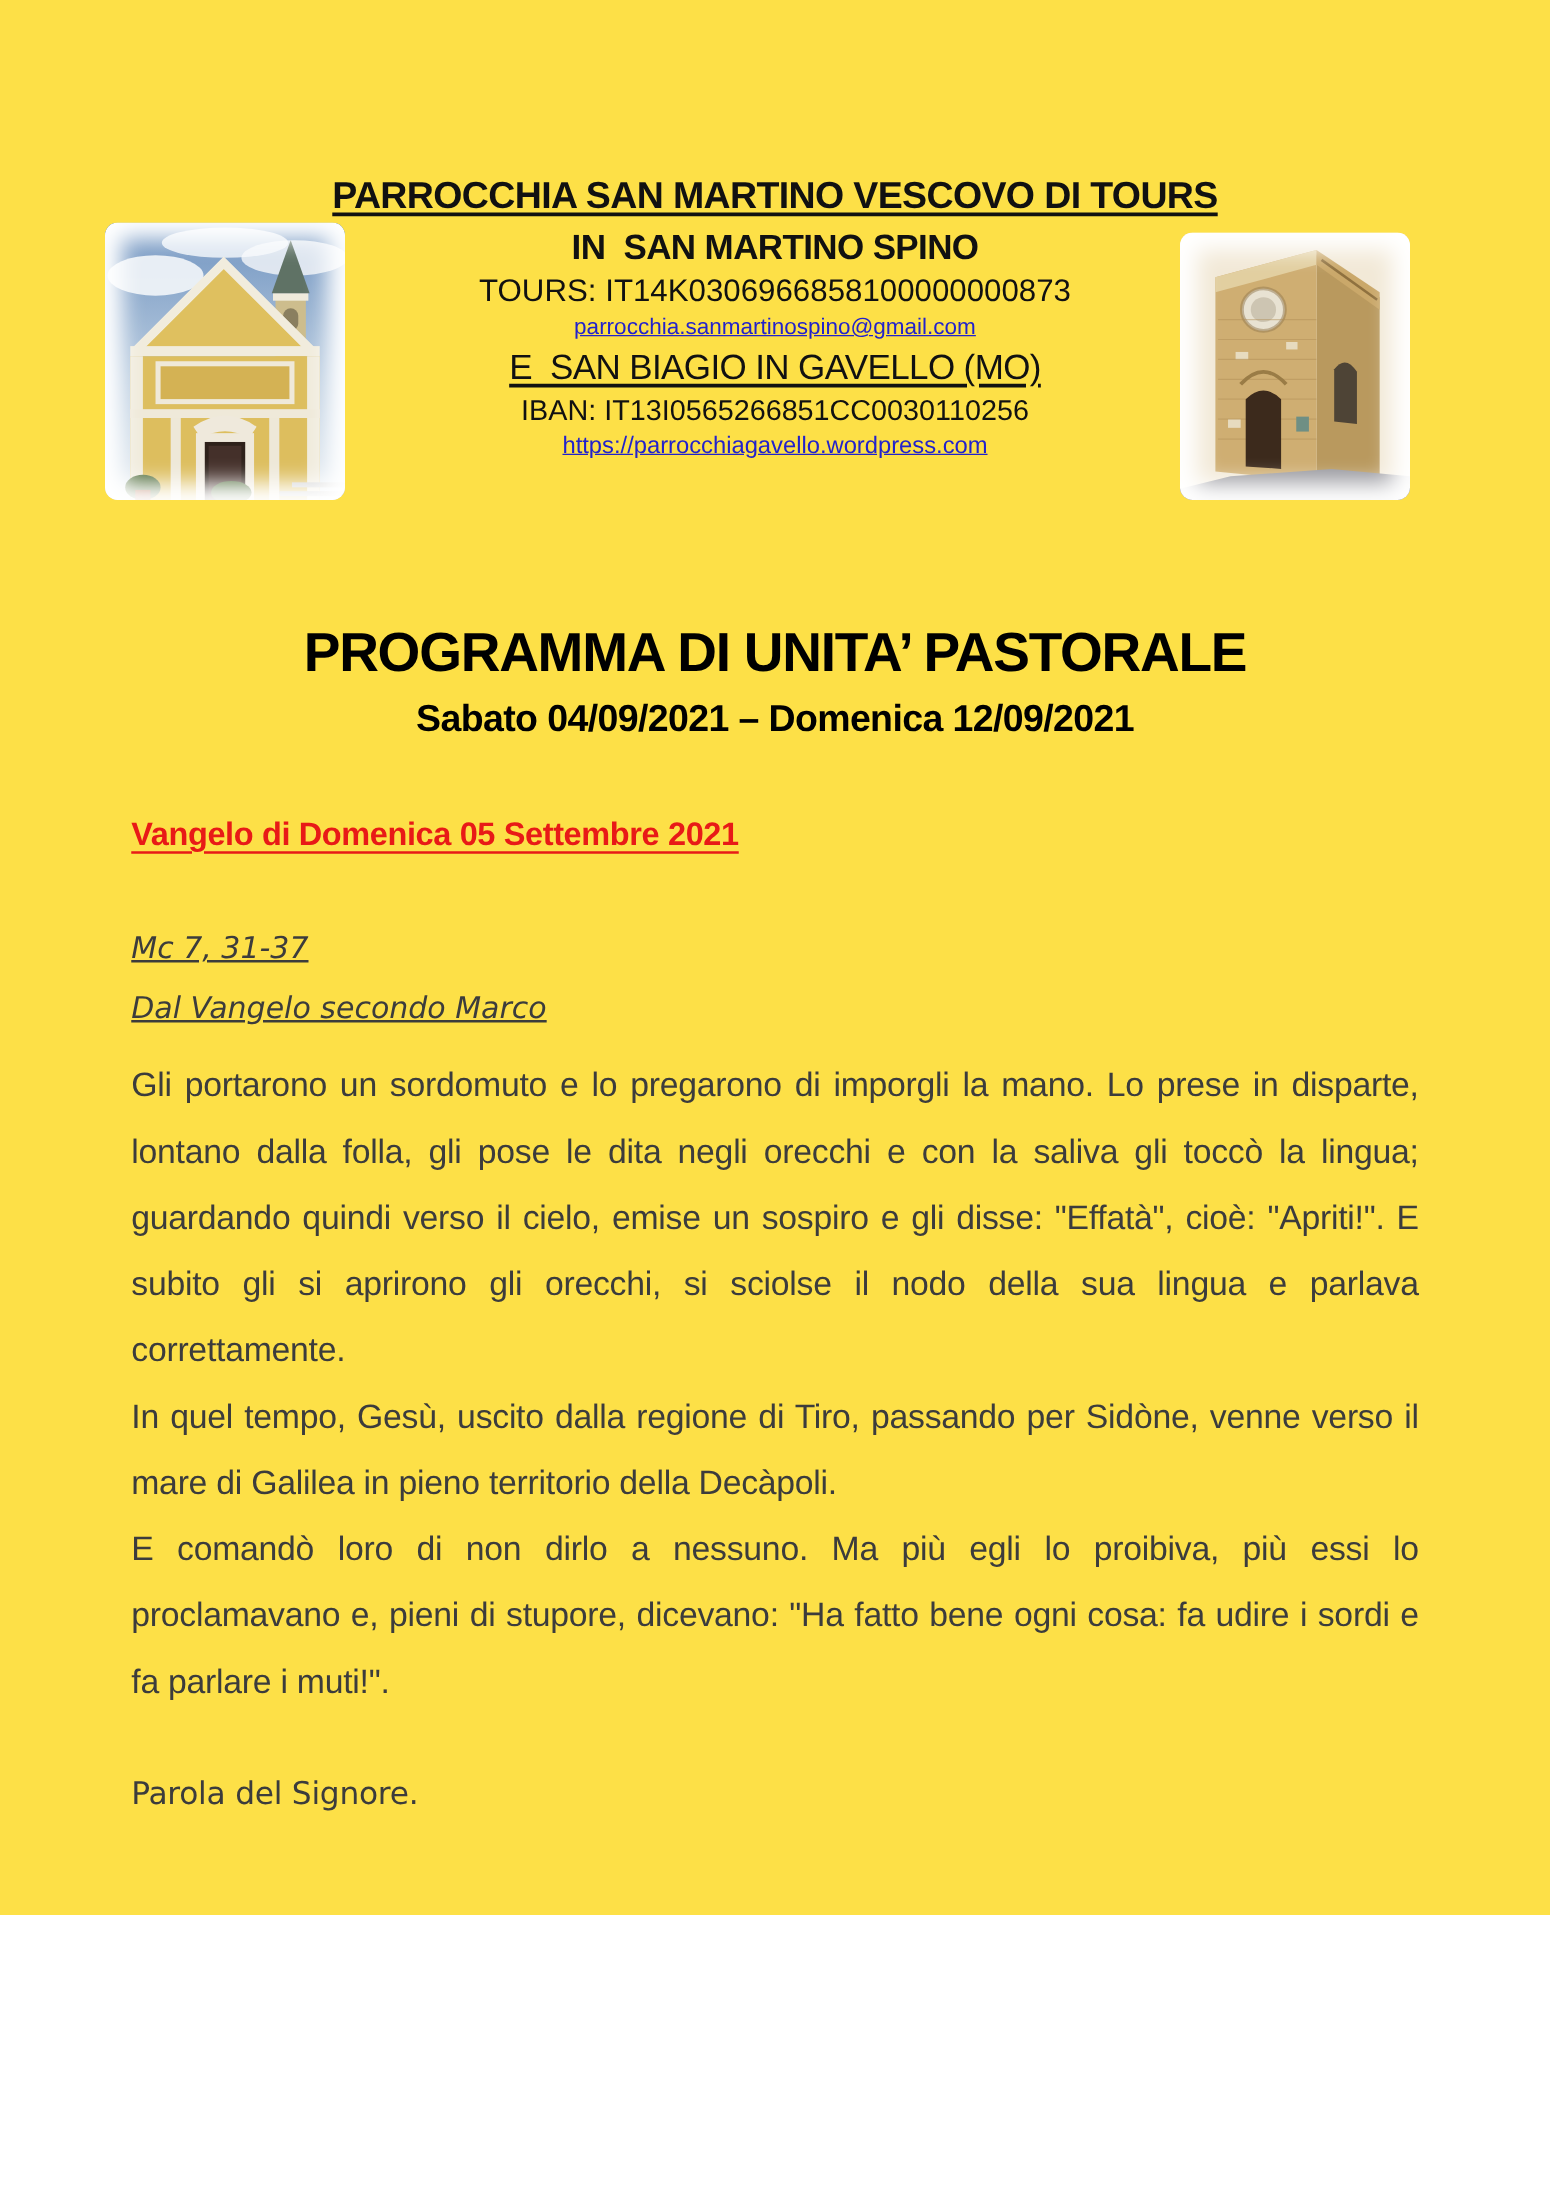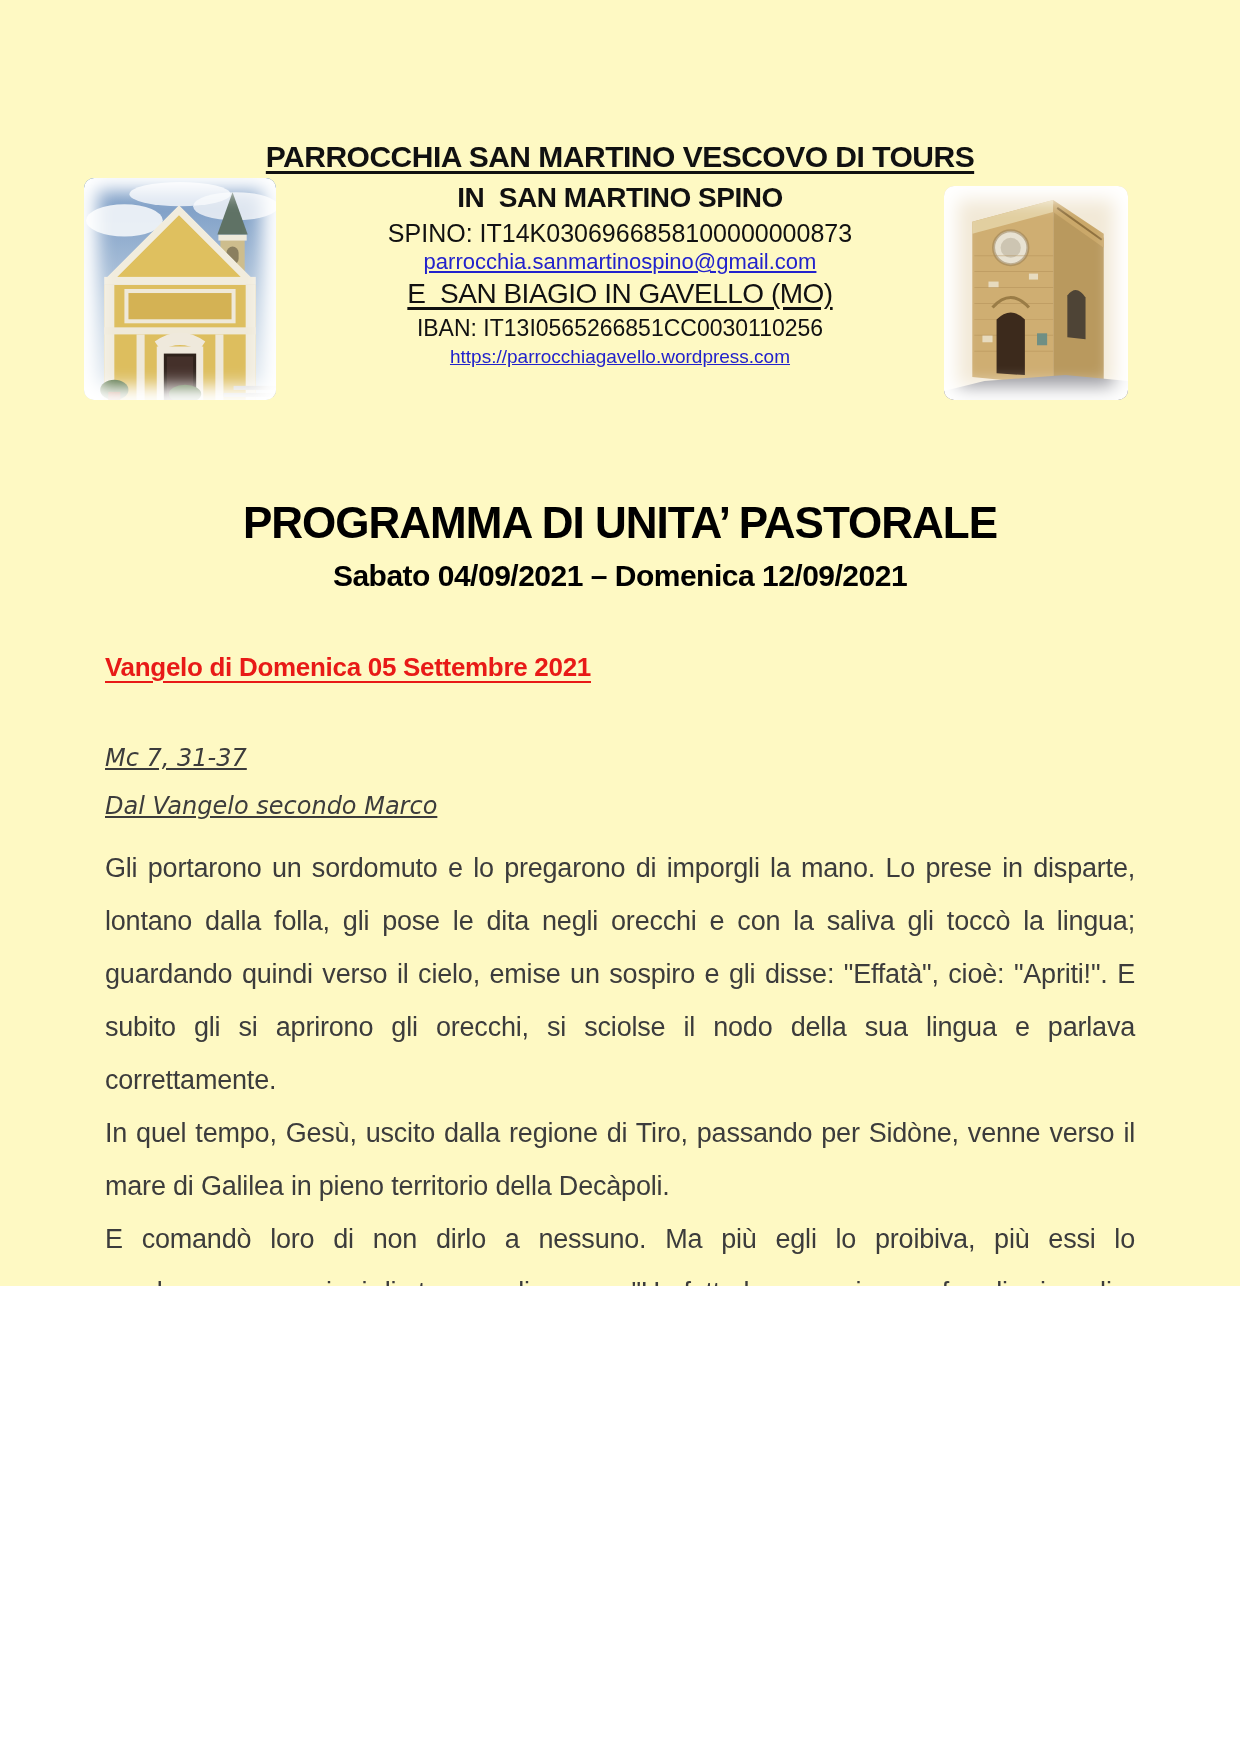--- a/index.html
+++ b/index.html
@@ -1,21 +1,21 @@
 <!DOCTYPE html>
 <html><head>
 <meta charset="utf-8">
 <style>
   html, body { margin:0; padding:0; background:#ffffff; }
   .page {
     position: relative;
     width: 1240px;
-    height: 1286px;
+    height: 1532px;
     margin: 0 auto;
-    background: #fef9c3;
+    background: #fde047;
     overflow: hidden;
     font-family: "Liberation Sans", sans-serif;
     color: #111111;
   }
 
   
   .header-text {
     position: absolute;
     left: 105px; top: 136px;
     width: 1030px;
@@ -26,21 +26,21 @@
     font-size: 30px; line-height: 42px; font-weight: bold; letter-spacing: -0.5px;
     text-decoration: underline; text-decoration-thickness: 3px; text-underline-offset: 4px;
   }
   .h-line2 { font-size: 28px; line-height: 40px; font-weight: bold; letter-spacing: -0.5px; }
   .h-iban1 { font-size: 25px; line-height: 31px; }
   .h-www {
     display: block; font-size: 23px; line-height: 29px; font-weight: bold;
     color: #2222cc; text-decoration: underline; text-decoration-thickness: 2px;
   }
   .h-email {
-    display: block; font-size: 22px; line-height: 25px;
+    display: block; font-size: 18px; line-height: 25px;
     color: #2222cc; text-decoration: underline;
   }
   .h-line3 {
     font-size: 28px; line-height: 40px; font-weight: normal; letter-spacing: -0.5px;
     text-decoration: underline; text-decoration-thickness: 3px; text-underline-offset: 4px;
   }
   .h-iban2 { font-size: 23px; line-height: 29px; }
   .h-www2 {
     display: block; font-size: 19px; line-height: 27px;
     color: #2222cc; text-decoration: underline;
@@ -165,21 +165,21 @@
       <path d="M52,188 v-54 q14,-14 28,0 v56 z" fill="#3c2a1c"></path>
       <path d="M122,152 v-42 q9,-12 18,2 v42 z" fill="#4e4436"></path>
       <rect x="92" y="148" width="10" height="12" fill="#6f8f84"></rect>
       <polygon points="0,215 182,215 182,196 120,190 40,196 0,206" fill="#9b9ba1"></polygon>
     </svg>
   </div>
 
   <div class="header-text">
     <h1 class="h-line1">PARROCCHIA SAN MARTINO VESCOVO DI TOURS</h1>
     <h2 class="h-line2">IN  SAN MARTINO SPINO</h2>
-    <div class="h-iban1">SPINO: IT14K0306966858100000000873</div>
+    <div class="h-iban1">TOURS: IT14K0306966858100000000873</div>
     <a class="h-email" href="#">parrocchia.sanmartinospino@gmail.com</a>
     <h2 class="h-line3">E  SAN BIAGIO IN GAVELLO (MO)</h2>
     <div class="h-iban2">IBAN: IT13I0565266851CC0030110256</div>
     <a class="h-www2" href="#">https://parrocchiagavello.wordpress.com</a>
   </div>
 
   <div class="title-block">
     <h1 class="title-main">PROGRAMMA DI UNITA’ PASTORALE</h1>
     <h2 class="title-sub">Sabato 04/09/2021 – Domenica 12/09/2021</h2>
   </div>

